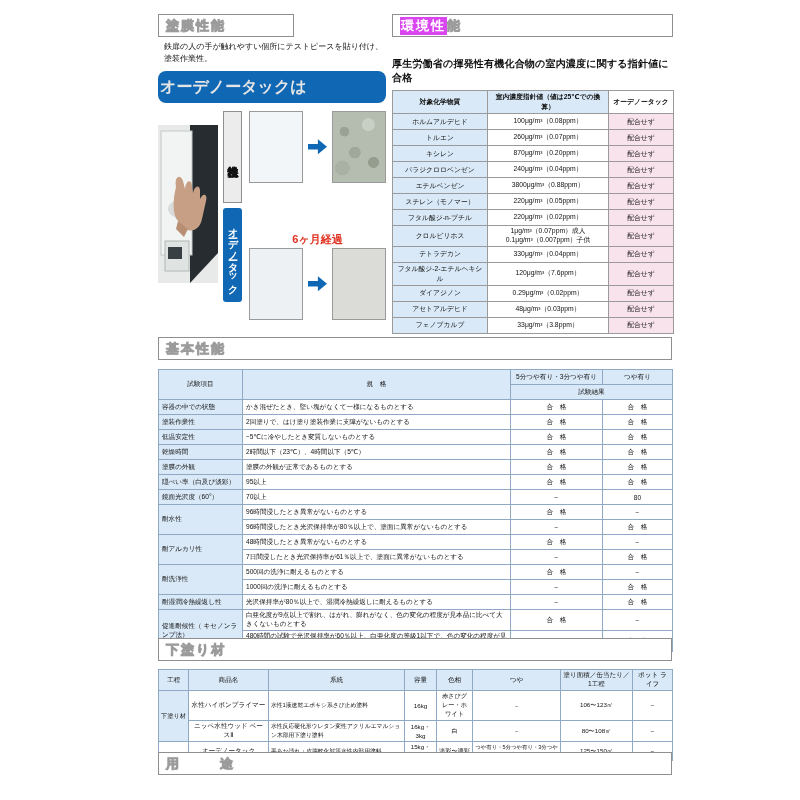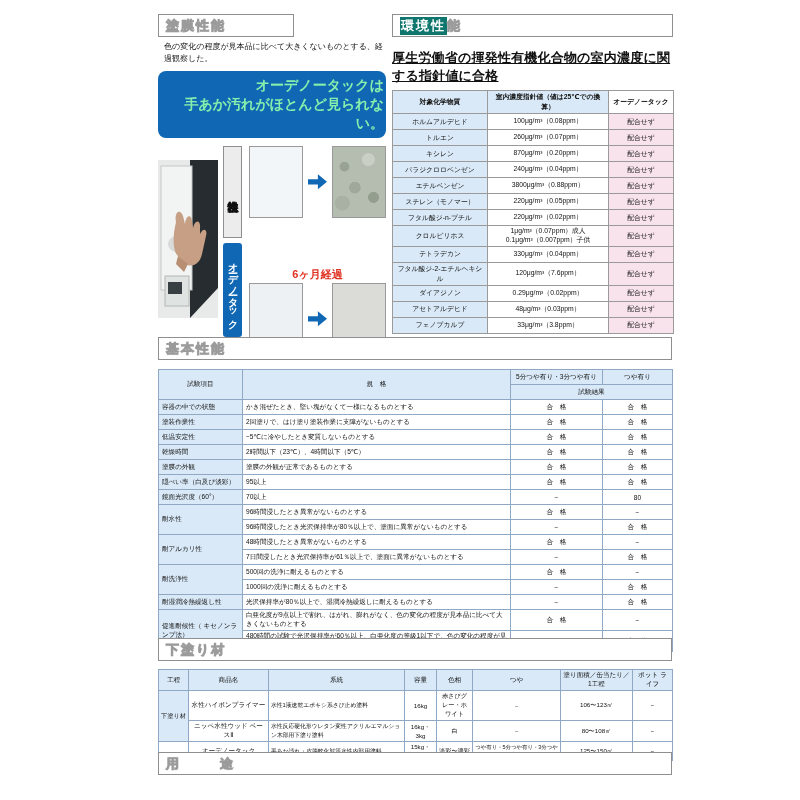--- a/index.html
+++ b/index.html
@@ -4,30 +4,30 @@
 <style>
   html,body{margin:0;padding:0;background:#fff;}
   body{font-family:"Liberation Sans","DejaVu Sans",sans-serif;color:#111;}
   .page{position:relative;width:800px;height:800px;background:#fff;overflow:hidden;}
 
   
   .sec-box{box-sizing:border-box;border:1px solid #8f8f8f;background:#fff;height:23px;
            display:flex;align-items:center;padding-left:7px;}
   .sec-title{font-size:13px;font-weight:bold;letter-spacing:2px;color:#efefef;
              -webkit-text-stroke:0.8px #9b9b9b;text-shadow:0 0 1px #9b9b9b;}
-  .sec-title.hl{background:#0f766e;color:#fff;-webkit-text-stroke:0;text-shadow:none;padding:0 1px;}
+  .sec-title.hl{background:#d946ef;color:#fff;-webkit-text-stroke:0;text-shadow:none;padding:0 1px;}
   .sec-title.wide{letter-spacing:14px;}
 
   
   .col-left{position:absolute;left:158px;top:14px;width:232px;}
   .col-left .sec-box{width:136px;}
   .test-title{font-size:9.5px;font-weight:bold;margin-top:8px;}
   .test-desc{font-size:8px;line-height:1.45;margin-top:4px;padding-left:6px;width:220px;}
-  .callout{margin-top:7px;background:#1068b5;border-radius:8px;color:#86efac;text-align:right;
-           font-size:14px;font-weight:bold;padding:5px 2px;line-height:1.35;width:228px;box-sizing:border-box;}
+  .callout{margin-top:7px;background:#1068b5;border-radius:8px;color:#e5e5e5;text-align:left;
+           font-size:16px;font-weight:bold;padding:5px 2px;line-height:1.35;width:228px;box-sizing:border-box;}
   .figure{display:flex;margin-top:8px;}
   .photo{width:60px;height:158px;margin-top:14px;flex:0 0 auto;}
   .vlabels{display:flex;flex-direction:column;gap:5px;align-items:center;margin-left:5px;flex:0 0 auto;}
   .vlabel{writing-mode:vertical-rl;text-orientation:mixed;display:flex;align-items:center;justify-content:center;
           font-weight:bold;box-sizing:border-box;}
   .vlabel.gray{width:19px;height:92px;background:#ececec;border:1px solid #8f8f8f;color:#111;font-size:11px;}
   .vlabel.blue{width:19px;height:94px;background:#1068b5;color:#fff;border-radius:3px;font-size:10px;}
   .pieces{margin-left:7px;}
   .piece-row{display:flex;align-items:center;gap:5px;}
   .sq{width:54px;height:72px;border:1px solid #9a9a9a;box-sizing:border-box;}
@@ -40,21 +40,21 @@
       radial-gradient(circle at 42% 58%,#9fa89a 0 11%,transparent 12%),
       radial-gradient(circle at 78% 72%,#939e8f 0 8%,transparent 9%),
       radial-gradient(circle at 18% 80%,#a8b1a3 0 10%,transparent 11%);}
   .arrow{width:19px;height:15px;background:#1068b5;flex:0 0 auto;
          clip-path:polygon(0 32%,52% 32%,52% 0,100% 50%,52% 100%,52% 68%,0 68%);}
   .elapsed{color:#e03020;font-weight:bold;font-size:11px;text-align:center;height:17px;line-height:17px;margin-top:48px;}
 
   
   .col-right{position:absolute;left:392px;top:14px;width:281px;}
   .col-right .sec-box{width:281px;}
-  .env-subtitle{font-size:13px;font-weight:bold;margin-top:12px;letter-spacing:0.2px;text-decoration:underline;}
+  .env-subtitle{font-size:10px;font-weight:bold;margin-top:20px;letter-spacing:0.2px;}
   table{border-collapse:collapse;}
   .env-table{width:281px;table-layout:fixed;margin-top:5px;font-size:6.8px;}
   .env-table th,.env-table td{border:1px solid #9a9a9a;text-align:center;padding:1px 2px;height:13px;}
   .env-table th{font-weight:bold;}
   .env-table .h-chem,.env-table .h-val{background:#d9e9f7;}
   .env-table .h-prod{background:#fff;}
   .env-table .c-chem{background:#d9e9f7;}
   .env-table .c-val{background:#fff;white-space:pre-line;line-height:1.3;}
   .env-table .c-res{background:#f8e3ed;}
   .env-note{font-size:6.8px;margin-top:5px;}
@@ -85,24 +85,23 @@
 </style>
 </head>
 <body>
 
 <div class="page">
 
   <div class="col-left">
     <div class="sec-box">
       <span class="sec-title">塗膜性能</span>
     </div>
-    <div class="test-desc">色の変化の程度が見本品に比べて大きくないものとする、経過観察した。</div>
+    <div class="test-desc">鉄扉の人の手が触れやすい個所にテストピースを貼り付け、塗装作業性。</div>
     <div class="callout">
       <div>オーデノータックは</div>
-      <div>手あか汚れがほとんど見られない。</div>
     </div>
     <div class="figure">
       <div class="photo">
         <svg width="60" height="158" viewBox="0 0 60 158">
           <rect width="60" height="158" fill="#e7eae8"></rect>
           <polygon points="32,0 60,0 60,128 32,158" fill="#262c30"></polygon>
           <rect x="3" y="6" width="31" height="124" fill="#f2f4f3" stroke="#c3c8c5"></rect>
           <rect x="7" y="116" width="24" height="30" fill="#dfe3e1" stroke="#b2b7b4"></rect>
           <rect x="10" y="122" width="14" height="12" fill="#384043"></rect>
           <ellipse cx="26" cy="84" rx="16" ry="10" fill="#8a8f8c" opacity="0.25"></ellipse>

